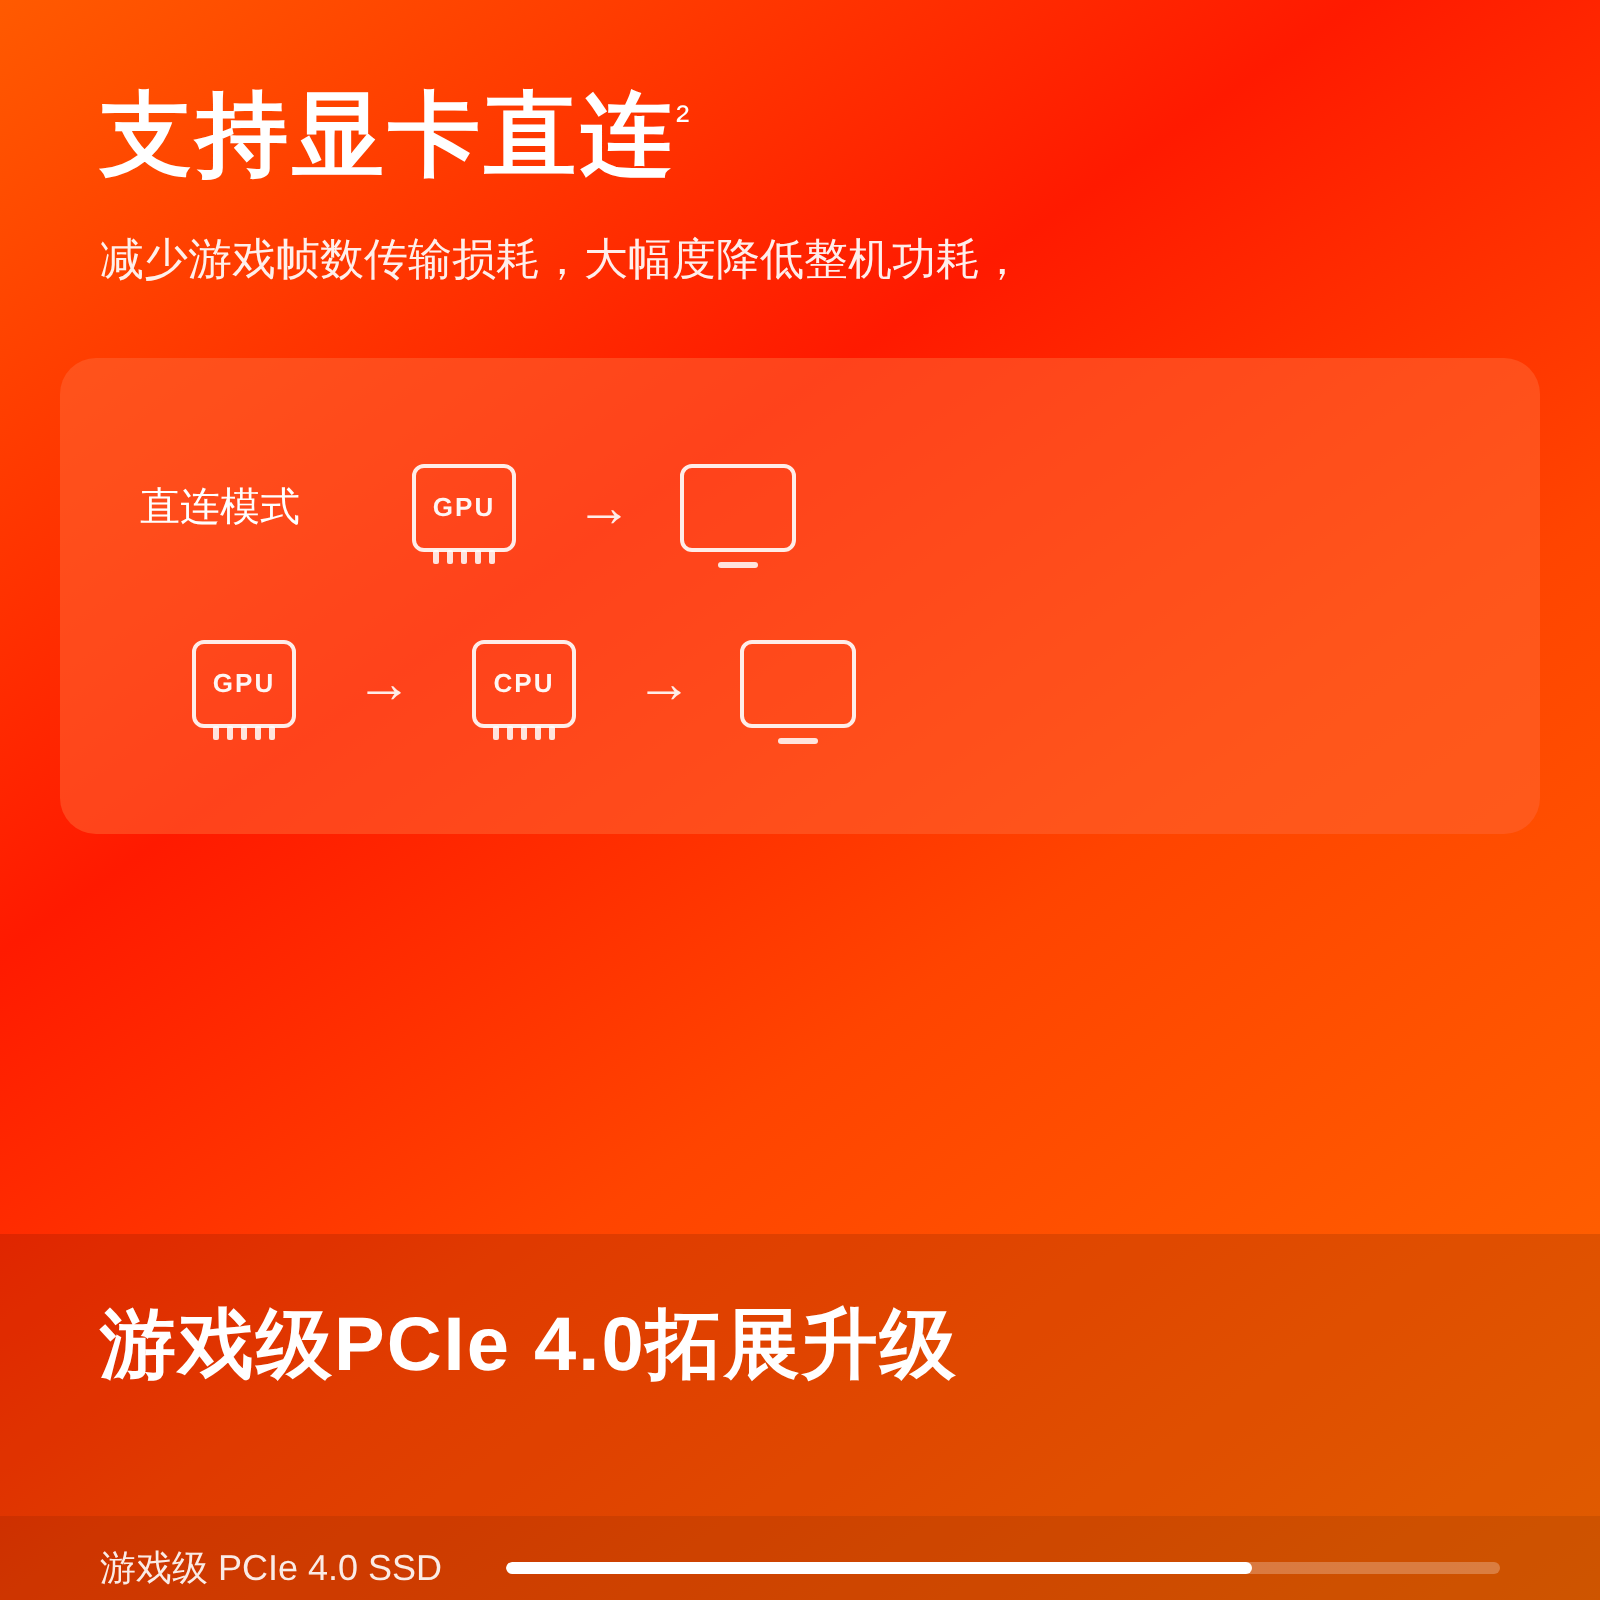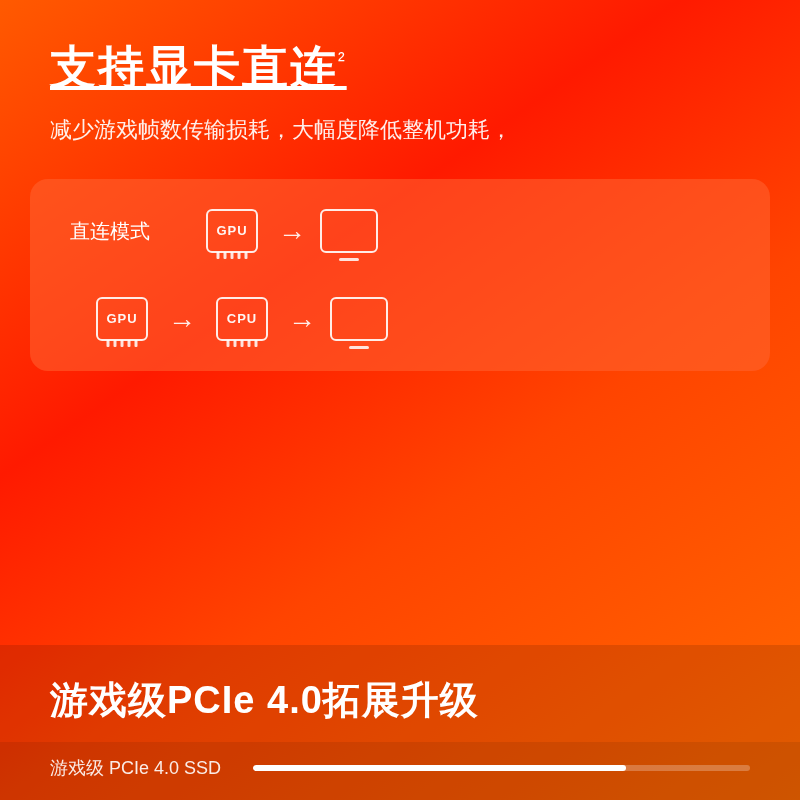--- a/index.html
+++ b/index.html
@@ -26,42 +26,41 @@
       flex-shrink: 0;
     }
 
     .main-title {
       font-size: 46px;
       font-weight: 800;
       color: #ffffff;
       line-height: 1.2;
       margin-bottom: 16px;
       letter-spacing: 2px;
-      text-decoration: underline;
     }
 
     .main-title sup {
       font-size: 20px;
       font-weight: 400;
       vertical-align: super;
     }
 
     .subtitle {
       font-size: 22px;
       color: rgba(255,255,255,0.92);
       line-height: 1.7;
       font-weight: 400;
     }
 
     
     .diagram-card {
       margin: 0 30px;
       background: rgba(255, 100, 50, 0.55);
       border-radius: 18px;
-      padding: 22px 40px;
+      padding: 45px 40px;
       flex-shrink: 0;
     }
 
     .diagram-row {
       display: flex;
       align-items: center;
       margin-bottom: 28px;
     }
 
     .diagram-row:last-child {
@@ -72,21 +71,21 @@
       font-size: 20px;
       color: #ffffff;
       font-weight: 500;
       min-width: 110px;
       line-height: 1.4;
     }
 
     .diagram-flow {
       display: flex;
       align-items: center;
-      gap: 14px;
+      gap: 24px;
       margin-left: 20px;
     }
 
     
     .chip-icon {
       position: relative;
       width: 64px;
       height: 60px;
       display: flex;
       align-items: center;
@@ -172,23 +171,24 @@
     .pcie-title {
       font-size: 38px;
       font-weight: 700;
       color: #ffffff;
       letter-spacing: 1px;
     }
 
     .pcie-subtitle-row {
       display: flex;
       align-items: center;
-      padding: 14px 50px 20px 50px;
+      padding: 14px 50px 4px 50px;
       background: rgba(0,0,0,0.08);
       gap: 32px;
+      margin-top: 44px;
     }
 
     .pcie-subtitle-label {
       font-size: 18px;
       color: rgba(255,255,255,0.9);
       white-space: nowrap;
       font-weight: 400;
     }
 
     .pcie-bar-track {

